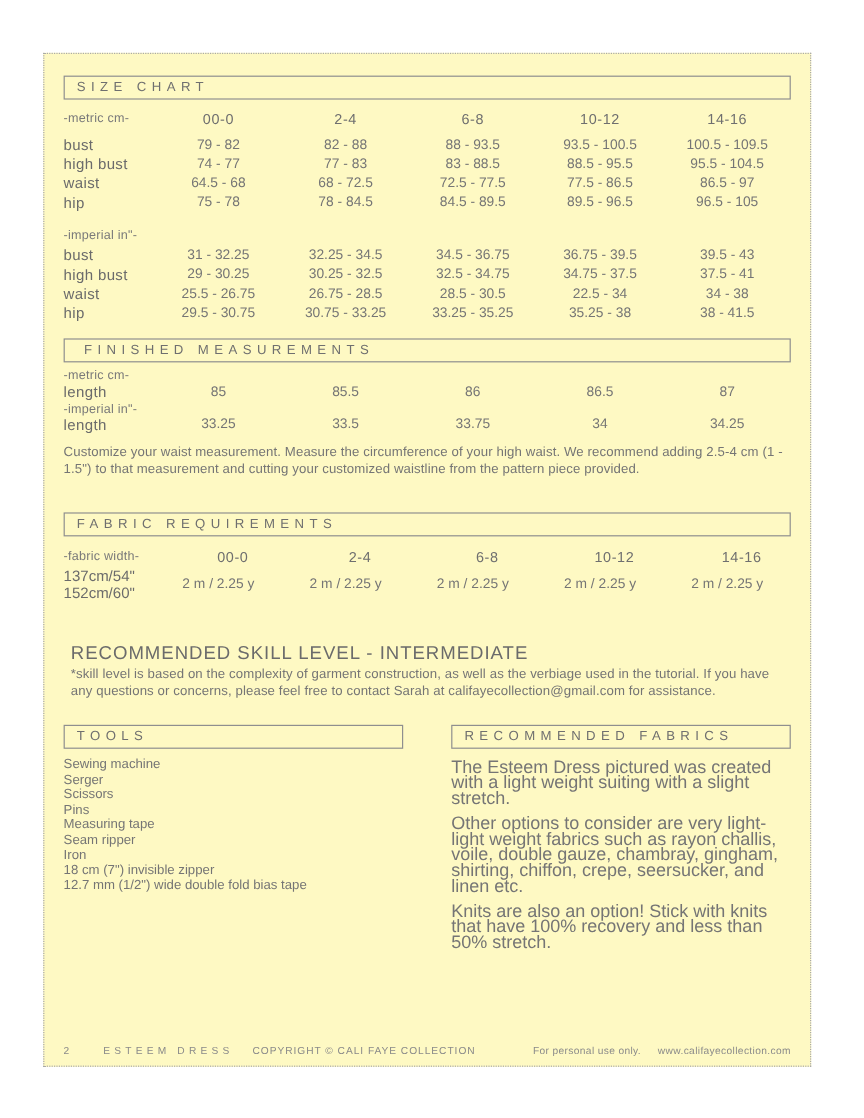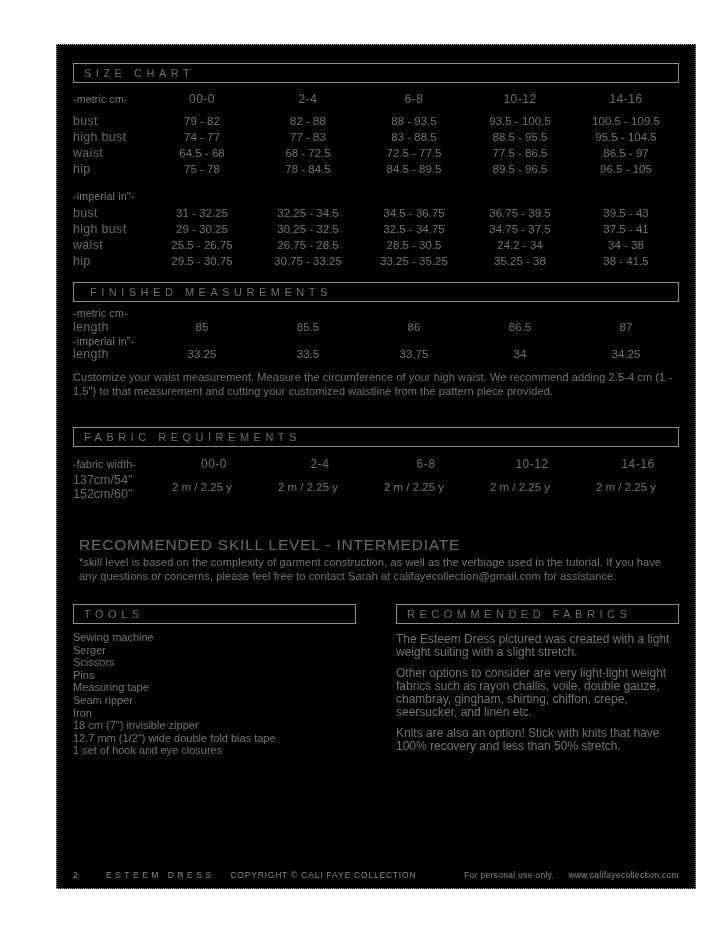--- a/index.html
+++ b/index.html
@@ -1,20 +1,20 @@
 <!DOCTYPE html>
 <html><head>
 <meta charset="utf-8">
 <style>
   * { margin:0; padding:0; box-sizing:border-box; }
   html,body { width:720px; height:932px; background:#ffffff;
     font-family:"Liberation Sans", sans-serif; color:#6f6f6f; }
   .page {
-    position:absolute; left:56px; top:44px; width:640px; height:845px;
-    border:1px dotted #a9a9a9; padding:18px 16px 0 16px; background:#000000;
+    position:absolute; left:36px; top:44px; width:640px; height:845px;
+    border:1px dotted #a9a9a9; padding:18px 16px 0 16px; background:#fef9c3;
   }
   .box-header {
     border:1px solid #8f8f8f; height:20px; line-height:18px;
     padding-left:10px; font-size:11px; letter-spacing:4.5px; color:#6f6f6f;
   }
   .grid { display:grid; grid-template-columns:76px repeat(5,1fr); align-items:center; }
   .cell-label { font-size:12.5px; color:#6b6b6b; letter-spacing:0.3px; }
   .cell-val { font-size:11.5px; text-align:center; color:#757575; }
   .unit-label { font-size:10.5px; color:#7a7a7a; letter-spacing:0.2px; }
   .size-head { font-size:12px; text-align:center; color:#6f6f6f; letter-spacing:0.5px; }
@@ -34,21 +34,21 @@
   .fab-width { font-size:12.5px; line-height:14px; color:#6b6b6b; }
   .skill-title { margin-top:35px; padding-left:6px; font-size:15.5px; font-weight:normal;
     letter-spacing:0.8px; color:#6b6b6b; }
   .skill-note { padding-left:6px; margin-top:2px; }
   .cols { display:flex; margin-top:21px; }
   .col-left { width:283px; }
   .col-gap { width:40px; }
   .col-right { width:283px; }
   .tools-list { list-style:none; margin-top:7px; }
   .tools-list li { font-size:11px; line-height:12.6px; color:#757575; }
-  .fab-para { margin-top:8px; font-size:12px; line-height:13px; color:#757575; }
+  .fab-para { margin-top:8px; font-size:15px; line-height:13px; color:#757575; }
   .fab-para.first { margin-top:9px; }
   .footer {
     position:absolute; left:16px; right:16px; bottom:8px;
     display:flex; align-items:baseline; font-size:8.5px; color:#8a8a8a;
   }
   .footer .pg { width:33px; }
   .footer .doc-title { letter-spacing:3.5px; }
   .footer .copy { margin-left:auto; margin-right:auto; letter-spacing:0.8px; }
   .footer .personal { margin-right:14px; letter-spacing:0.3px;margin-left:32px; }
   .footer .site { letter-spacing:0.3px; }
@@ -121,21 +121,21 @@
       <div class="cell-val">30.25 - 32.5</div>
       <div class="cell-val">32.5 - 34.75</div>
       <div class="cell-val">34.75 - 37.5</div>
       <div class="cell-val">37.5 - 41</div>
     </div>
     <div class="grid row-16">
       <div class="cell-label">waist</div>
       <div class="cell-val">25.5 - 26.75</div>
       <div class="cell-val">26.75 - 28.5</div>
       <div class="cell-val">28.5 - 30.5</div>
-      <div class="cell-val">24.2 - 34</div>
+      <div class="cell-val">22.5 - 34</div>
       <div class="cell-val">34 - 38</div>
     </div>
     <div class="grid row-16">
       <div class="cell-label">hip</div>
       <div class="cell-val">29.5 - 30.75</div>
       <div class="cell-val">30.75 - 33.25</div>
       <div class="cell-val">33.25 - 35.25</div>
       <div class="cell-val">35.25 - 38</div>
       <div class="cell-val">38 - 41.5</div>
     </div>
@@ -205,21 +205,20 @@
       <ul class="tools-list">
         <li>Sewing machine</li>
         <li>Serger</li>
         <li>Scissors</li>
         <li>Pins</li>
         <li>Measuring tape</li>
         <li>Seam ripper</li>
         <li>Iron</li>
         <li>18 cm (7") invisible zipper</li>
         <li>12.7 mm (1/2") wide double fold bias tape</li>
-        <li>1 set of hook and eye closures</li>
       </ul>
     </div>
     <div class="col-gap"></div>
     <div class="col-right">
       <div class="box-header">
         <span>RECOMMENDED FABRICS</span>
       </div>
       <p class="fab-para first">The Esteem Dress pictured was created with a light weight suiting with a slight stretch.</p>
       <p class="fab-para">Other options to consider are very light-light weight fabrics such as rayon challis, voile, double gauze, chambray, gingham, shirting, chiffon, crepe, seersucker, and linen etc.</p>
       <p class="fab-para">Knits are also an option! Stick with knits that have 100% recovery and less than 50% stretch.</p>

